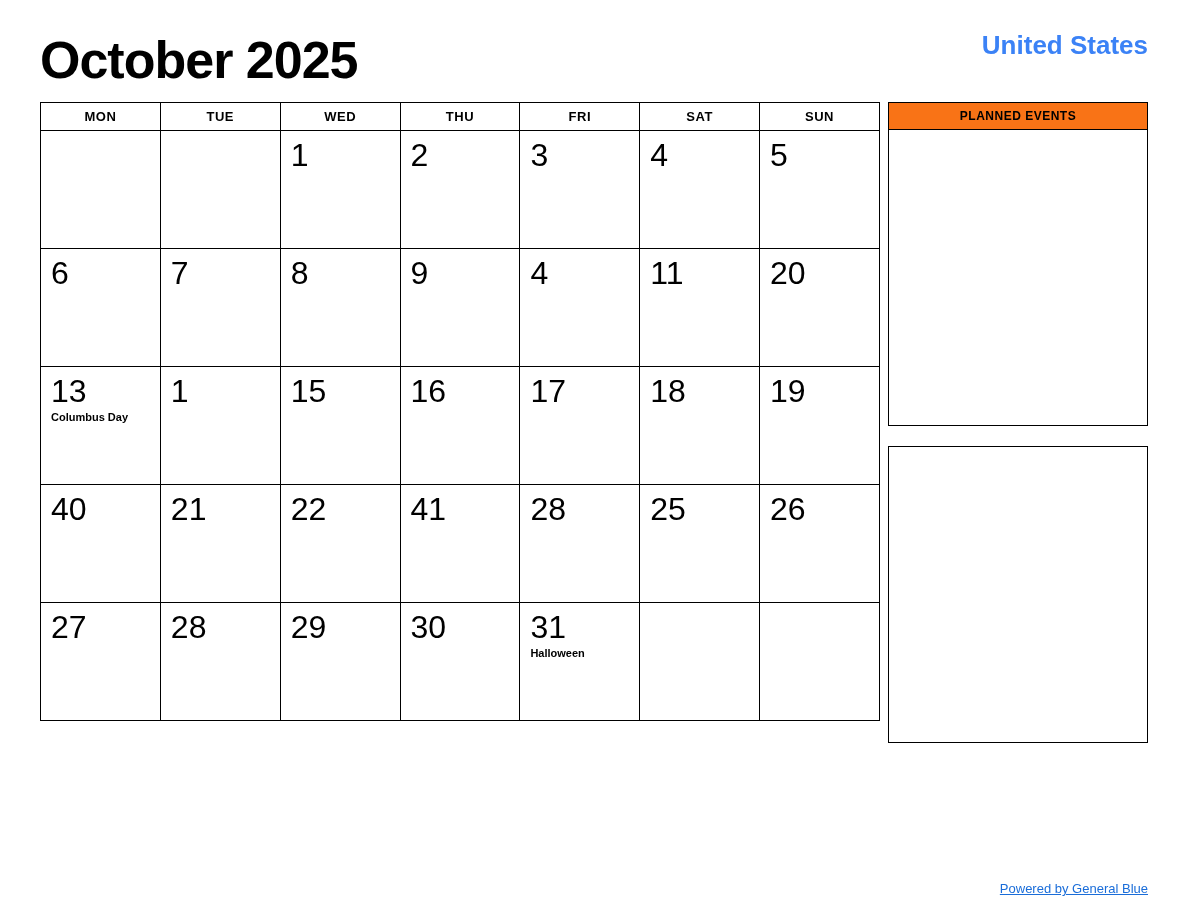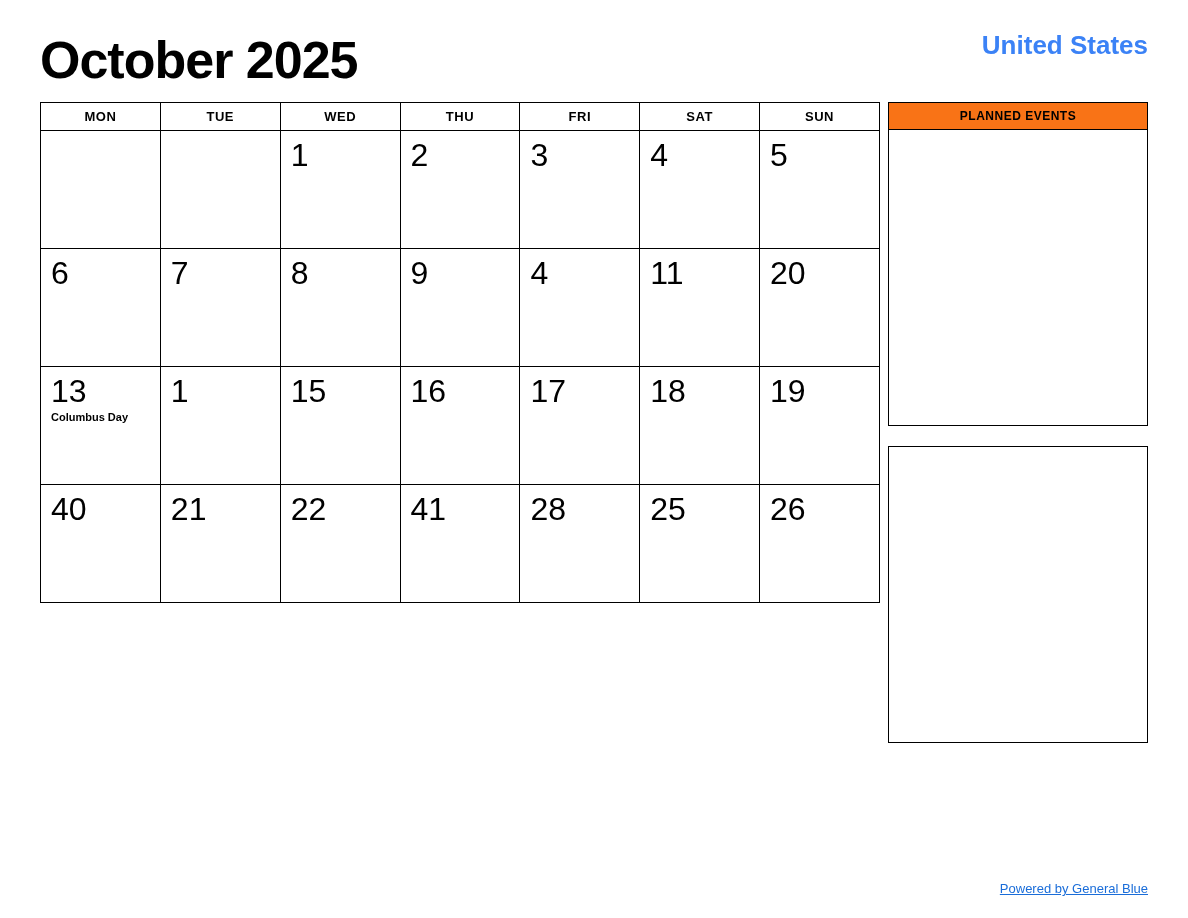--- a/index.html
+++ b/index.html
@@ -230,20 +230,40 @@
             <td>
               <div class="day-number">28</div>
             </td>
             <td>
               <div class="day-number">25</div>
             </td>
             <td>
               <div class="day-number">26</div>
             </td>
           </tr>
+          <tr>
+            <td>
+              <div class="day-number">27</div>
+            </td>
+            <td>
+              <div class="day-number">28</div>
+            </td>
+            <td>
+              <div class="day-number">29</div>
+            </td>
+            <td>
+              <div class="day-number">30</div>
+            </td>
+            <td>
+              <div class="day-number">31</div>
+              <div class="holiday-label">Halloween</div>
+            </td>
+            <td class="empty-cell"></td>
+            <td class="empty-cell"></td>
+          </tr>
         </tbody>
     </table>
   </div>
 
   <div class="sidebar">
     <div class="sidebar-box">
       <div class="sidebar-box-header">PLANNED EVENTS</div>
       <div class="sidebar-box-body"></div>
     </div>
     <div class="sidebar-gap"></div>

